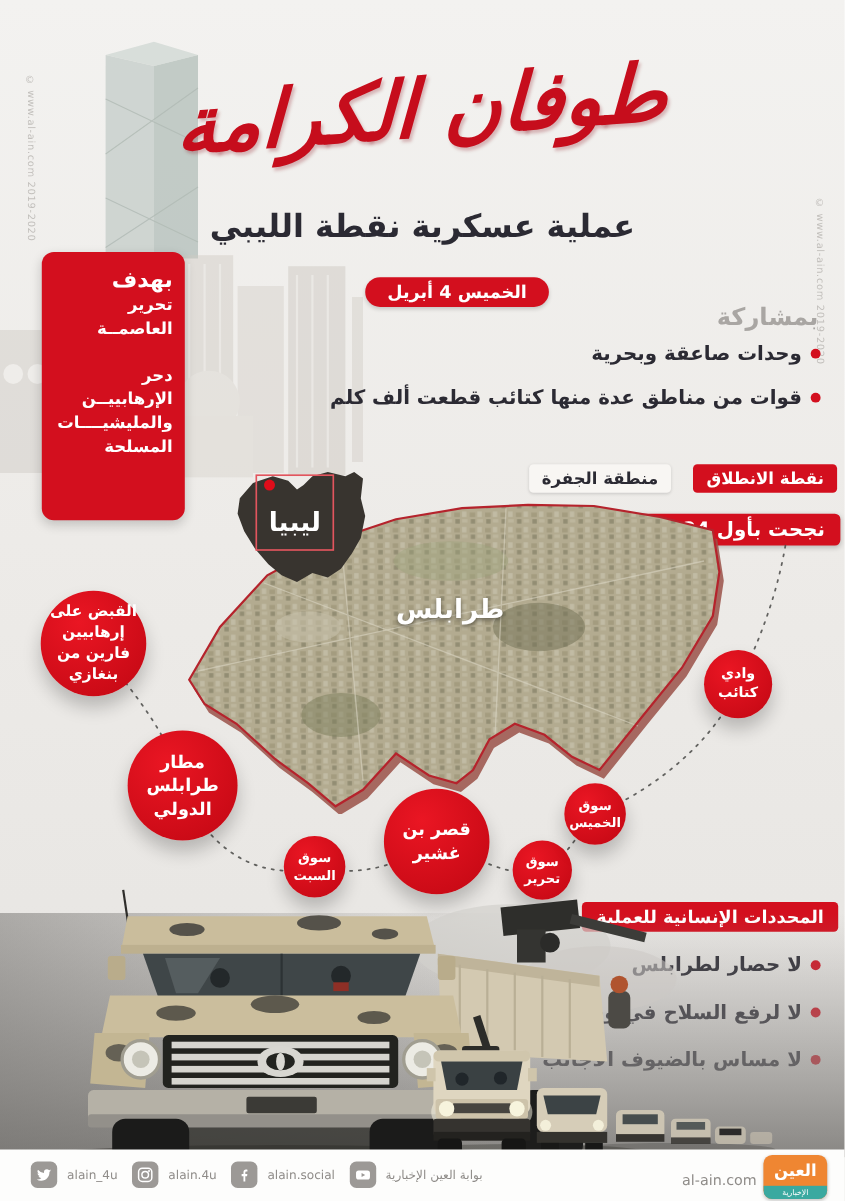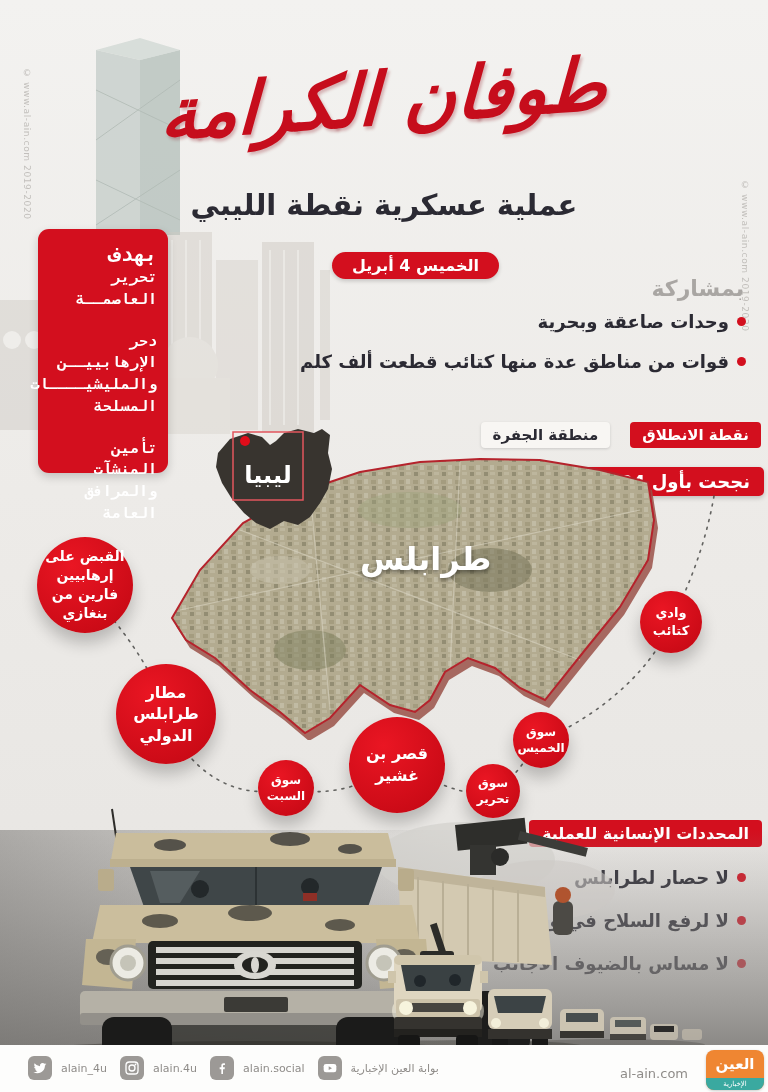--- a/index.html
+++ b/index.html
@@ -14,55 +14,55 @@
   .title{left:0;top:62px;width:768px;text-align:center;}
   .title span{display:inline-block;font-size:72px;font-weight:900;font-style:italic;
     color:#c60d1c;transform:rotate(-4deg) skewX(-6deg);
     text-shadow:2px 3px 3px rgba(130,5,15,.25);line-height:1.05;}
   .subtitle{left:0;top:188px;width:768px;text-align:center;font-size:29px;font-weight:800;color:#2b2a33;}
   .date-badge{left:332px;top:252px;background:#d30f1e;color:#fff;font-weight:800;font-size:16px;
     padding:4px 20px;border-radius:15px;box-shadow:0 2px 4px rgba(0,0,0,.18);}
   
   .objbox{left:38px;top:229px;width:130px;height:244px;background:#d30f1e;border-radius:11px;
     box-sizing:border-box;padding:13px 11px;color:#fff;text-align:right;
-    box-shadow:0 4px 10px rgba(0,0,0,.18);font-family:Liberation Mono, monospace;}
+    box-shadow:0 4px 10px rgba(0,0,0,.18);}
   .objbox .h{font-size:20px;font-weight:800;margin-bottom:1px;}
   .objbox .it{font-size:15px;font-weight:700;line-height:1.45;white-space:pre-line;}
   .objbox .gap{height:20px;}
   
   .sec-h{color:#a9a6a3;font-weight:800;font-size:22px;}
   .bullet{display:flex;align-items:flex-start;gap:8px;font-weight:800;color:#2b2a33;}
   .bullet .dot{width:9px;height:9px;border-radius:50%;background:#d30f1e;flex:0 0 auto;margin-top:7px;}
   .bullet .txt{font-size:18px;line-height:1.3;}
   
   .pills{top:422px;right:7px;display:flex;gap:20px;align-items:center;}
   .pill-light{background:#f8f6f3;color:#2b2a33;font-weight:800;font-size:15px;padding:4px 12px;
     border-radius:4px;box-shadow:0 1px 3px rgba(0,0,0,.15);}
   .pill-red{background:#d30f1e;color:#fff;font-weight:800;font-size:15px;padding:4px 12px;border-radius:4px;text-align:center;}
   .banner{top:467px;right:4px;background:#d30f1e;color:#fff;font-weight:800;font-size:18px;
     padding:4px 14px;border-radius:5px;box-shadow:0 2px 5px rgba(0,0,0,.2);}
   
-  .city-label{left:360px;top:540px;color:#fff;font-size:32px;font-weight:800;
+  .city-label{left:360px;top:540px;color:#fff;font-size:24px;font-weight:800;
     text-shadow:0 2px 4px rgba(0,0,0,.45);}
   .loc-circle{position:absolute;border-radius:50%;color:#fff;font-weight:800;text-align:center;
     display:flex;align-items:center;justify-content:center;box-sizing:border-box;padding:7px;
     background:radial-gradient(circle at 36% 30%,#ea1623,#ca0a16 78%);
     box-shadow:0 10px 16px rgba(0,0,0,.22);line-height:1.35;direction:rtl;}
   
   .cons-banner{top:820px;right:6px;background:#d30f1e;color:#fff;font-weight:800;font-size:16px;
     padding:4px 13px;border-radius:4px;}
   
   .footer{left:0;top:1045px;width:768px;height:47px;background:#fdfdfc;}
   .socials{left:28px;top:1056px;display:flex;align-items:center;gap:9px;}
   .sicon{width:24px;height:24px;border-radius:6px;background:#9c9996;display:flex;
     align-items:center;justify-content:center;}
   .sicon svg{width:16px;height:16px;}
   .shandle{color:#8f8c89;font-size:11px;margin-right:4px;}
   .site{right:80px;top:1066px;color:#8f8c89;font-size:13px;}
-  .logo{right:4px;top:1050px;width:58px;height:40px;background:#ef8632;border-radius:8px;
+  .logo{right:16px;top:1050px;width:58px;height:40px;background:#ef8632;border-radius:8px;
     overflow:hidden;display:flex;flex-direction:column;box-shadow:0 1px 3px rgba(0,0,0,.2);justify-content:center;}
   .logo .t{flex:1;color:#fff;font-weight:800;font-size:15px;display:flex;align-items:center;justify-content:center;}
   .logo .b{height:12px;background:#3aa9a0;color:#fff;font-size:7px;display:flex;align-items:center;justify-content:center;}
 </style>
 </head>
 <body>
 
 <div id="stage">
 
   <svg class="abs" style="left:0;top:20px;" width="360" height="460" viewBox="0 0 360 460">
@@ -111,22 +111,20 @@
   <div class="abs date-badge rtl">الخميس 4 أبريل</div>
 
   <div class="abs objbox rtl">
     <div class="h">بهدف</div>
     <div class="it">تحرير العاصمــة</div>
     <div class="gap"></div>
     <div class="it">دحر الإرهابييــن
 والمليشيــــات
 المسلحة</div>
     <div class="gap"></div>
-    <div class="it">تأمين المنشآت
-والمرافق العامة</div>
   </div>
 
   <div class="abs sec-h rtl" style="right:24px;top:276px;">بمشاركة</div>
   <div class="abs bullet rtl" style="right:22px;top:310px;">
     <span class="dot"></span>
     <span class="txt">وحدات صاعقة وبحرية</span>
   </div>
   <div class="abs bullet rtl" style="right:22px;top:350px;width:720px;justify-content:flex-start;">
     <span class="dot"></span>
     <span class="txt">قوات من مناطق عدة منها كتائب قطعت ألف كلم</span>

